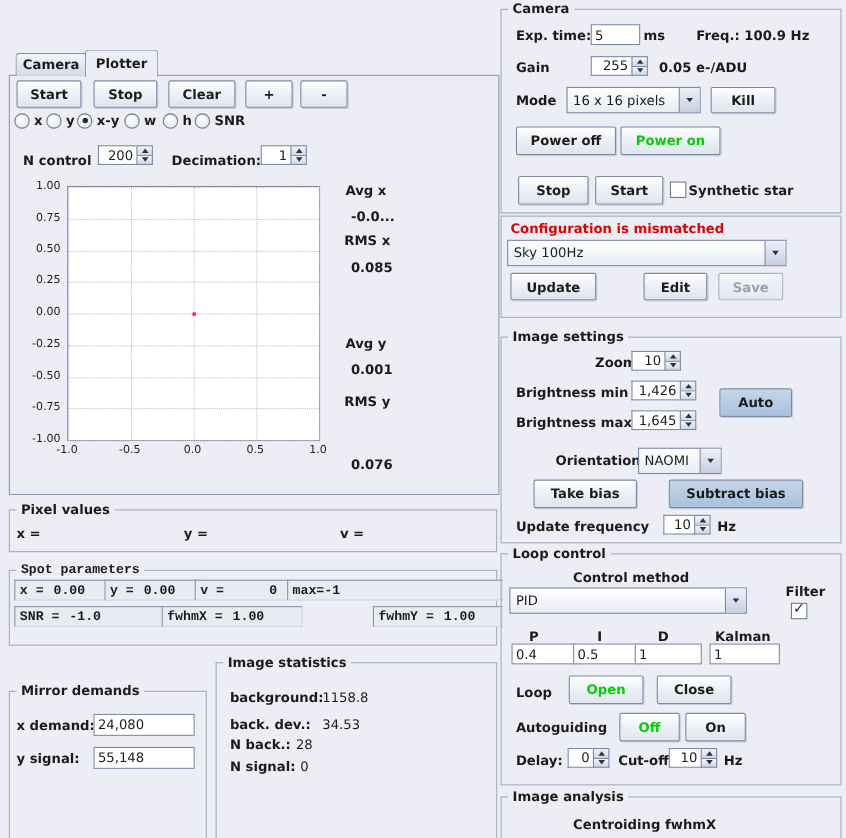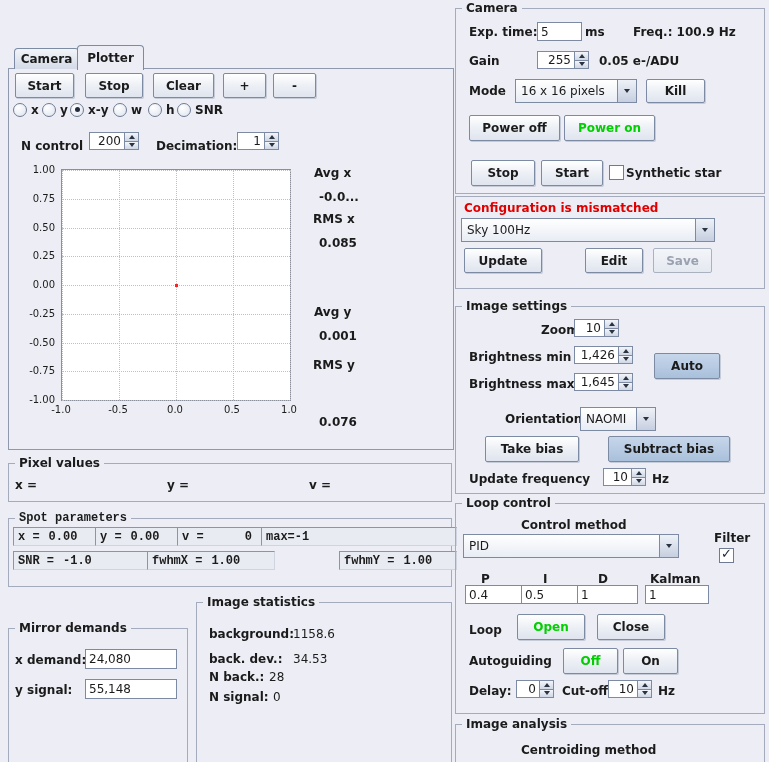--- a/index.html
+++ b/index.html
@@ -252,21 +252,21 @@
     <span class="gtitle">Mirror demands</span>
     <span class="lbl" style="left:6px;top:24px;">x demand:</span>
     <div class="tf" style="left:76px;top:20px;width:84px;height:18px;">24,080</div>
     <span class="lbl" style="left:6px;top:54px;">y signal:</span>
     <div class="tf" style="left:76px;top:50px;width:84px;height:18px;">55,148</div>
   </div>
 
   <div class="group" style="left:196px;top:602px;width:254px;height:159px;text-align:center;">
     <span class="gtitle">Image statistics</span>
     <span class="lbl" style="left:12px;top:24px;">background:</span>
-    <span class="lbl plain" style="left:96px;top:24px;">1158.6</span>
+    <span class="lbl plain" style="left:96px;top:24px;">1158.8</span>
     <span class="lbl" style="left:12px;top:49px;">back. dev.:</span>
     <span class="lbl plain" style="left:96px;top:49px;">34.53</span>
     <span class="lbl" style="left:12px;top:67px;">N back.:</span>
     <span class="lbl plain" style="left:72px;top:67px;">28</span>
     <span class="lbl" style="left:12px;top:87px;">N signal:</span>
     <span class="lbl plain" style="left:76px;top:87px;">0</span>
   </div>
 
   <div class="group" style="left:455px;top:8px;width:308px;height:184px;">
     <span class="gtitle">Camera</span>
@@ -440,16 +440,16 @@
         <div class="sbtn down">
             <i class="tri-down"></i>
           </div>
       </div>
     </div>
     <span class="lbl" style="left:202px;top:180px;">Hz</span>
   </div>
 
   <div class="group" style="left:455px;top:724px;width:308px;height:60px;">
     <span class="gtitle">Image analysis</span>
-    <span class="lbl" style="left:65px;top:18px;">Centroiding method</span>
+    <span class="lbl" style="left:65px;top:18px;">Centroiding fwhmX</span>
   </div>
 
 </div>
 
 </body></html>

